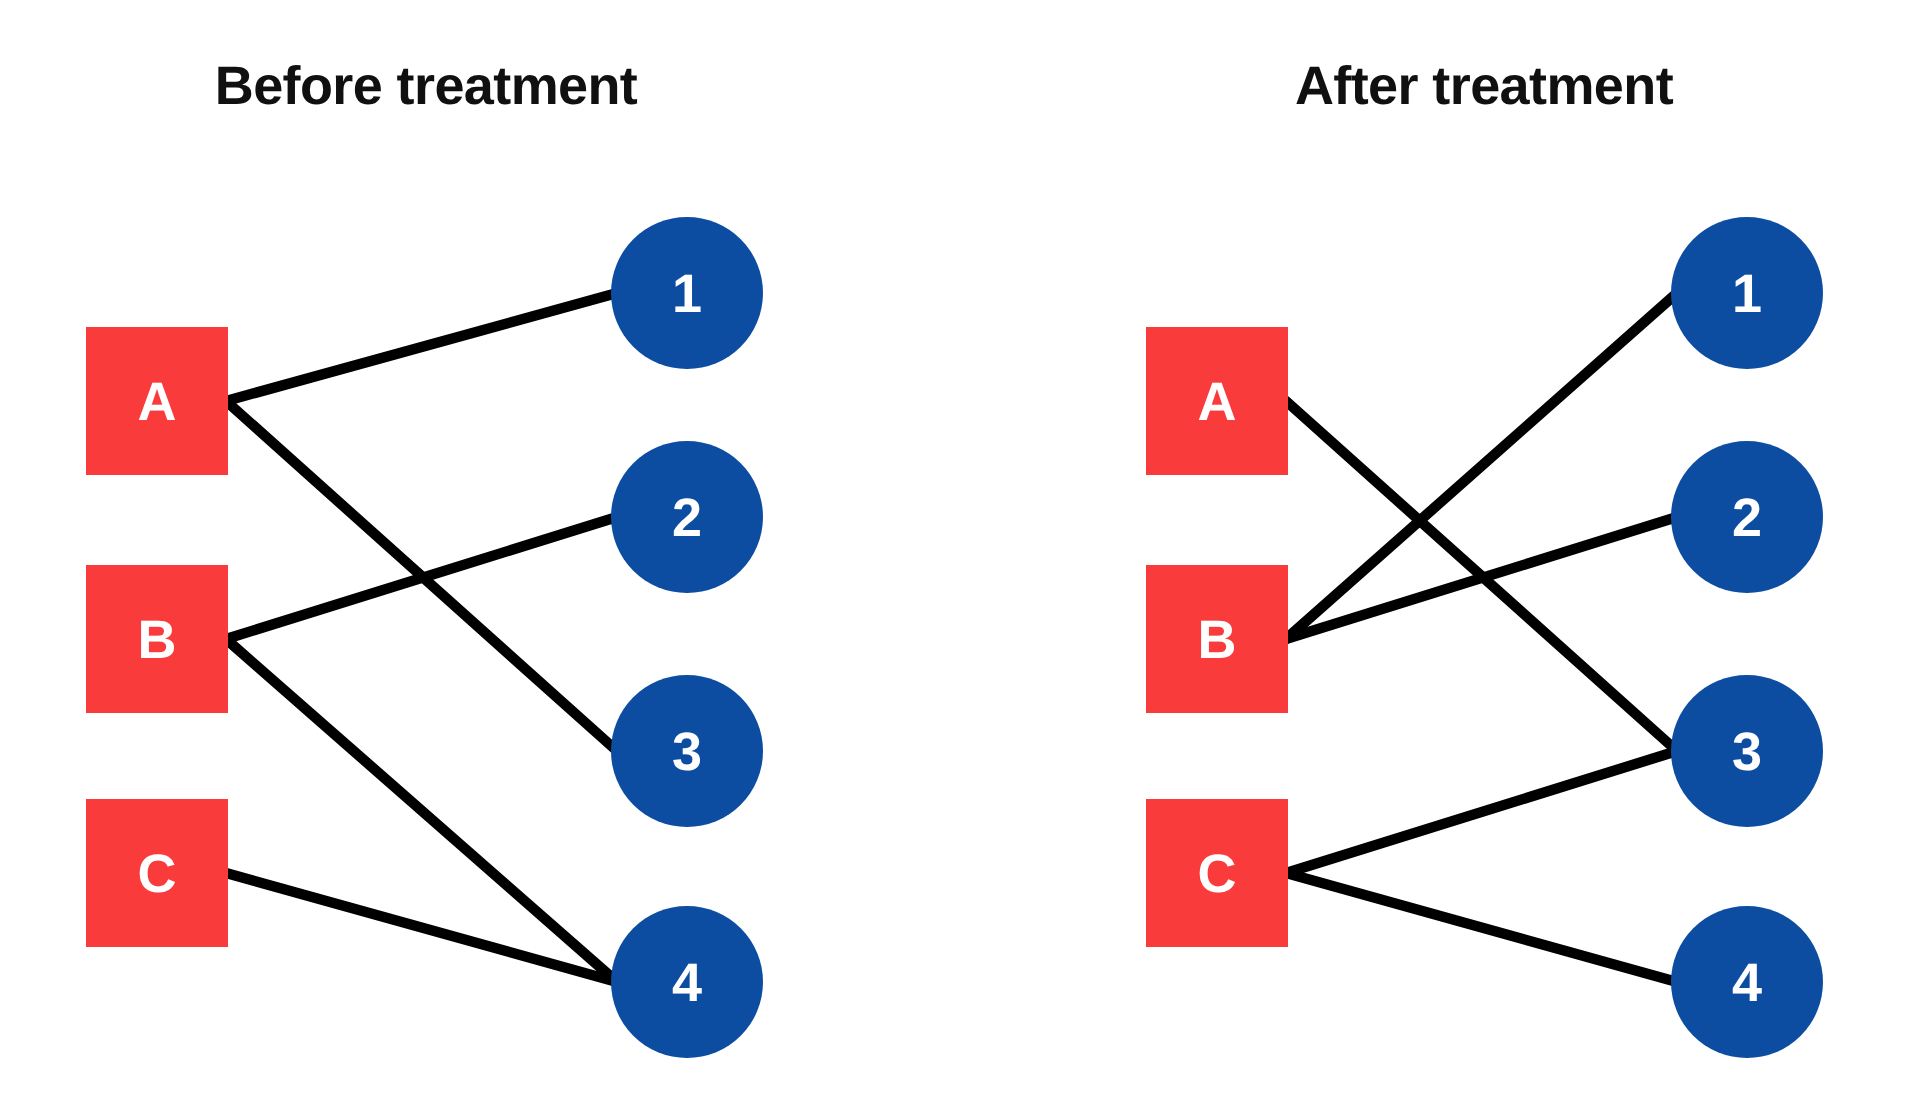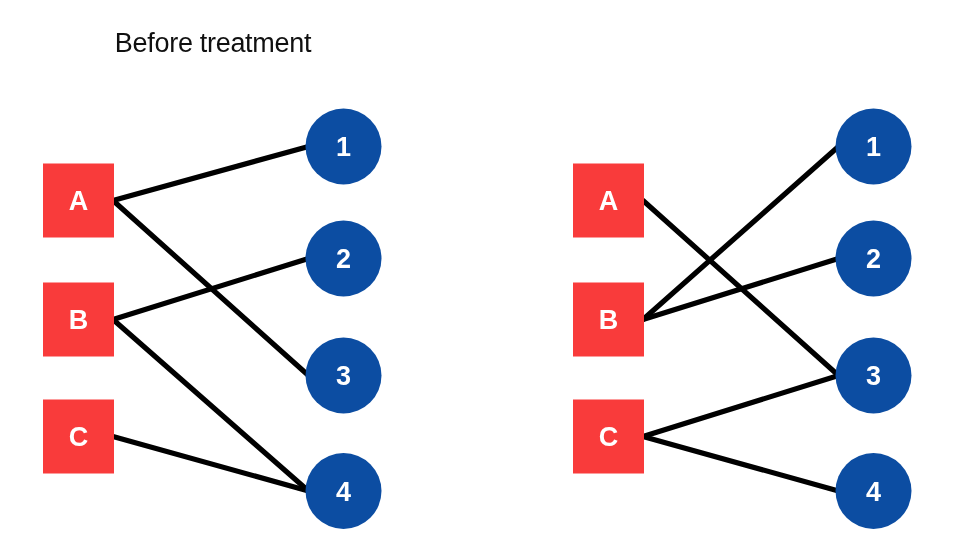--- a/index.html
+++ b/index.html
@@ -15,21 +15,21 @@
     position: relative;
     width: 957px;
     height: 555px;
     background: #ffffff;
   }
   .panel-title {
     position: absolute;
     top: 28px;
     transform: translateX(-50%);
     font-size: 27px;
-    font-weight: 400;
+    font-weight: 700;
     color: #101010;
     white-space: nowrap;
     letter-spacing: -0.3px;
     text-align: right;
   }
   .panel-title.before { left: 213px; }
   .panel-title.after  { left: 742px; }
   #diagram-svg {
     position: absolute;
     left: 0;
@@ -40,20 +40,21 @@
     font-weight: 700;
     font-size: 27px;
     text-anchor: middle;
   }
 </style>
 </head>
 <body>
 
 <div class="canvas">
   <div class="panel-title before">Before treatment</div>
+  <div class="panel-title after">After treatment</div>
   <svg id="diagram-svg" width="957" height="555" viewBox="0 0 957 555">
       <g>
         <line x1="113" y1="200.5" x2="308.5" y2="146.5" stroke="#000000" stroke-width="5.2" stroke-linecap="round"></line>
         <line x1="113" y1="200.5" x2="308.5" y2="375.5" stroke="#000000" stroke-width="5.2" stroke-linecap="round"></line>
         <line x1="113" y1="319.5" x2="308.5" y2="258.5" stroke="#000000" stroke-width="5.2" stroke-linecap="round"></line>
         <line x1="113" y1="319.5" x2="308.5" y2="491" stroke="#000000" stroke-width="5.2" stroke-linecap="round"></line>
         <line x1="113" y1="436.5" x2="308.5" y2="491" stroke="#000000" stroke-width="5.2" stroke-linecap="round"></line>
         <rect x="43" y="163.5" width="71" height="74" fill="#f93b3b"></rect>
         <text x="78.5" y="210" fill="#ffffff">A</text>
         <rect x="43" y="282.5" width="71" height="74" fill="#f93b3b"></rect>

